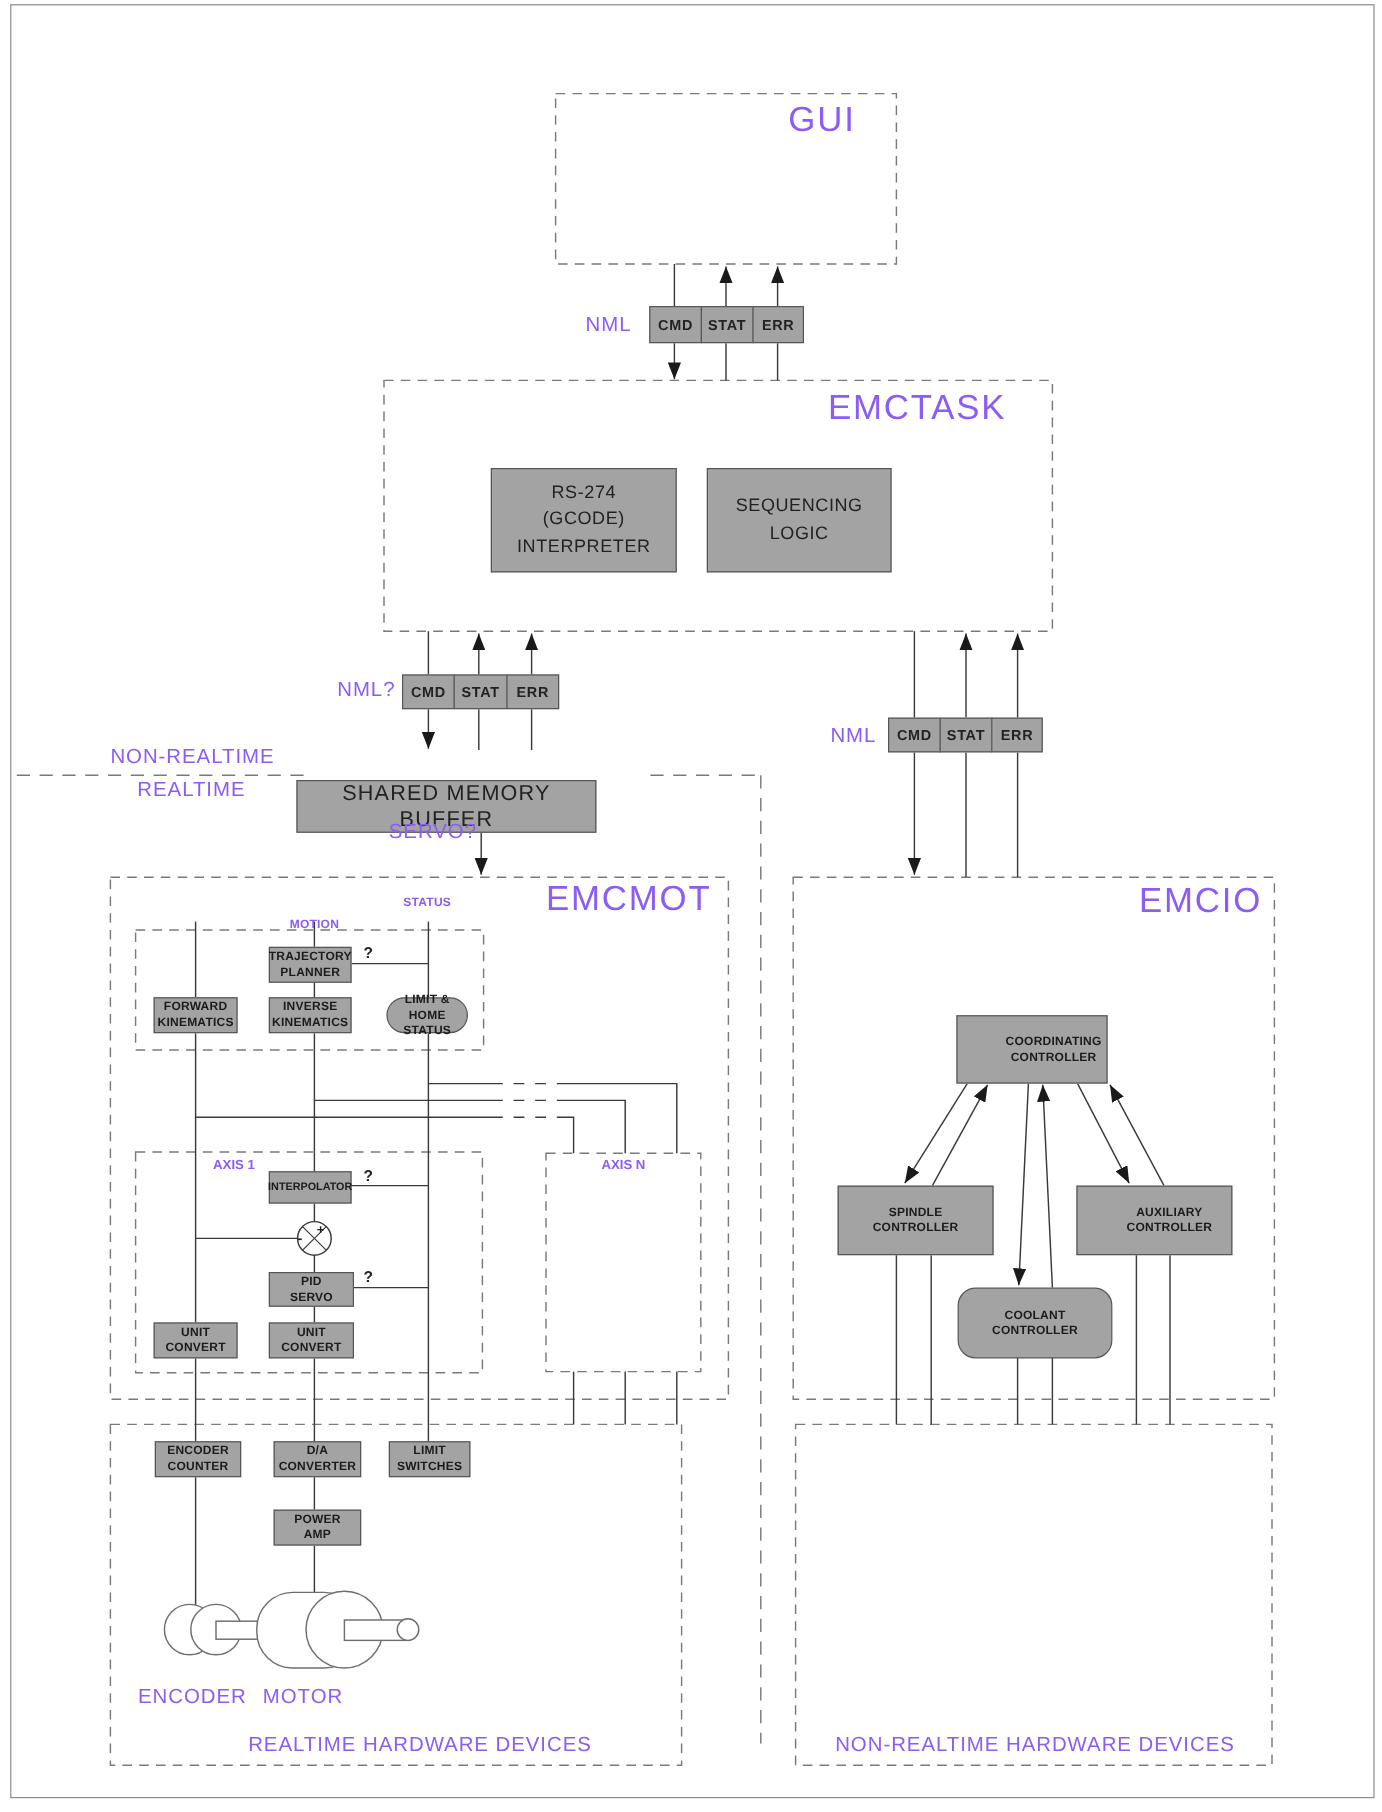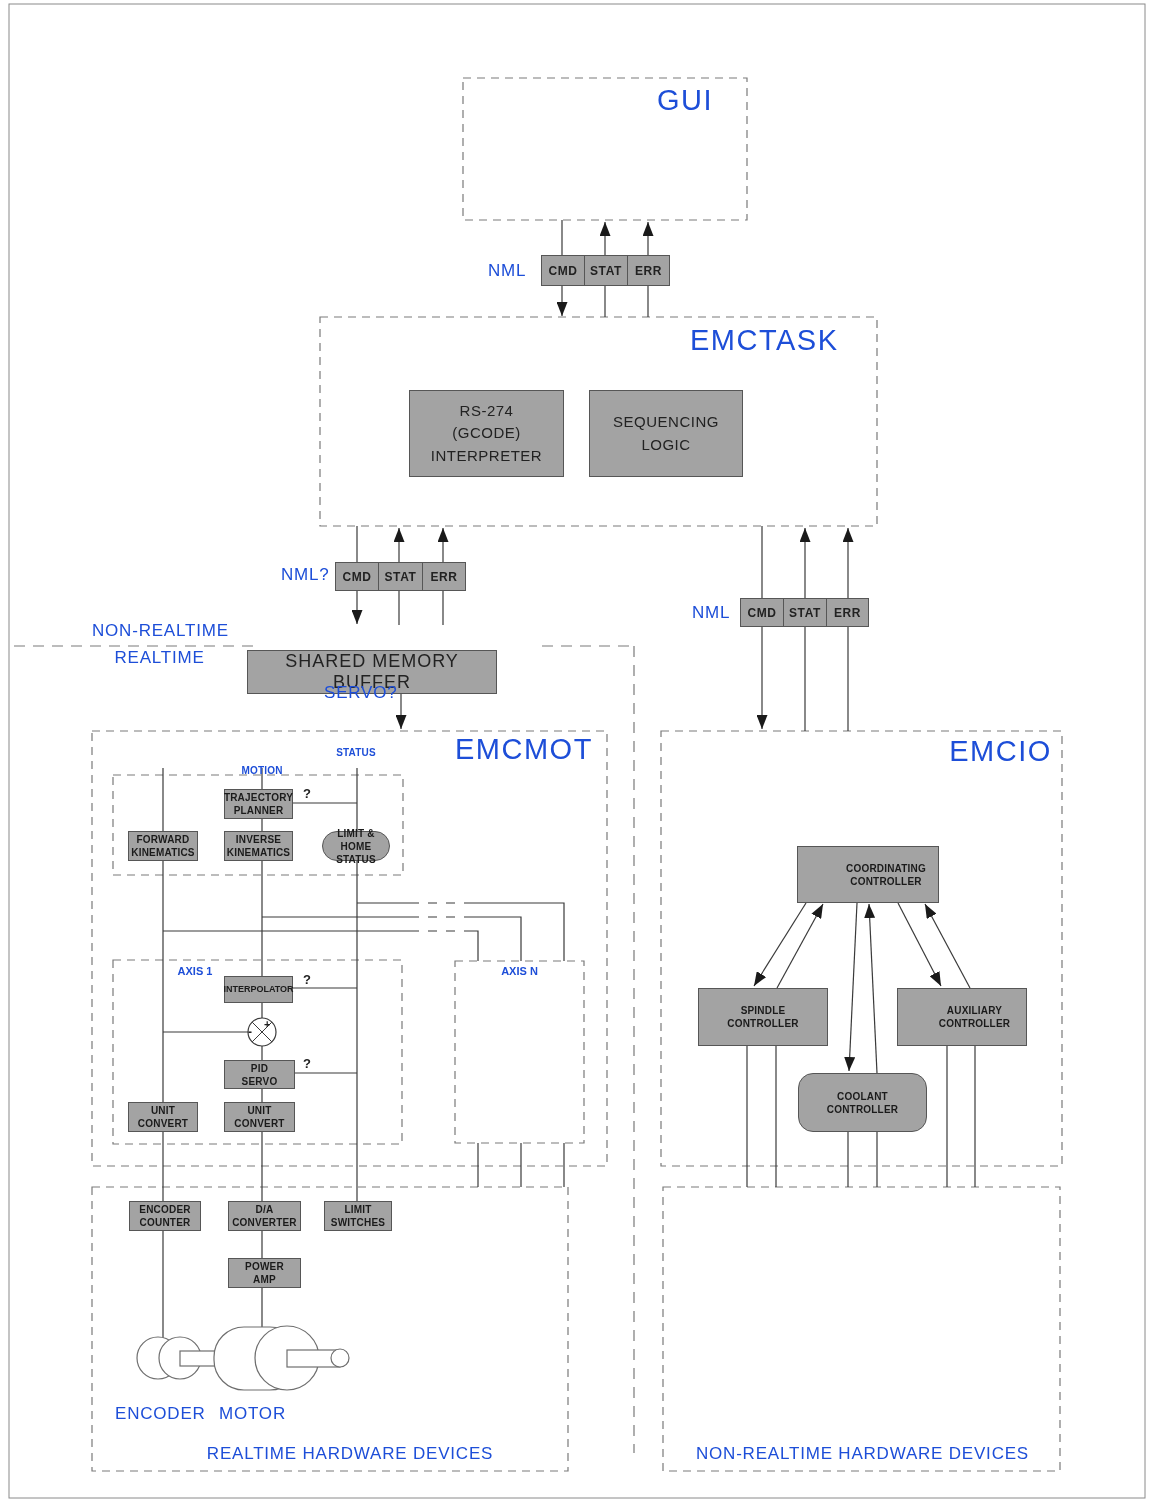--- a/index.html
+++ b/index.html
@@ -6,21 +6,21 @@
   #stage{position:relative;width:1152px;height:1510px;background:#fff;
          font-family:"Liberation Sans", sans-serif;overflow:hidden;}
   .box{position:absolute;background:#a3a3a3;border:1px solid #565656;box-sizing:border-box;
        display:flex;flex-direction:column;justify-content:center;align-items:center;
        text-align:center;color:#1b1b1b;}
   .sm{font-size:10px;font-weight:bold;line-height:1.3;letter-spacing:0.2px;}
   .xs{font-size:9px;font-weight:bold;line-height:1.2;letter-spacing:0;}
   .md{font-size:15px;line-height:1.5;letter-spacing:0.5px;color:#222;}
   .tag{font-size:12px;font-weight:bold;letter-spacing:0.6px;color:#222;}
   .smb-text{font-size:18px;letter-spacing:1px;color:#222;}
-  .lbl{position:absolute;color:#1d4ed8;white-space:pre;}
+  .lbl{position:absolute;color:#8b5cf6;white-space:pre;}
   .big{font-size:29px;letter-spacing:1.5px;text-align:center;}
   .med{font-size:17px;letter-spacing:0.8px;text-align:center;}
   .smlbl{font-size:10px;font-weight:bold;text-align:center;line-height:1.25;letter-spacing:0.2px;}
   .axlbl{font-size:11px;font-weight:bold;text-align:center;}
   .qmark{font-size:13px;font-weight:bold;color:#222;}
   svg{position:absolute;left:0;top:0;pointer-events:none;}
 </style>
 </head>
 <body>
 
@@ -265,21 +265,21 @@
   <div class="box sm" style="left:228px;top:1258px;width:73px;height:30px;">
     <span>POWER</span>
     <span>AMP</span>
   </div>
 
   <div class="lbl med" style="left:115px;top:1404px;width:85px;">ENCODER</div>
   <div class="lbl med" style="left:219px;top:1404px;width:65px;">MOTOR</div>
   <div class="lbl med" style="left:175px;top:1444px;width:350px;">REALTIME HARDWARE DEVICES</div>
   <div class="lbl med" style="left:665px;top:1444px;width:395px;">NON-REALTIME HARDWARE DEVICES</div>
 
-  <div class="box sm" style="left:797px;top:846px;width:142px;height:57px;padding-left:36px;">
+  <div class="box sm" style="left:797px;top:846px;width:126px;height:57px;padding-left:36px;">
     <span>COORDINATING</span>
     <span>CONTROLLER</span>
   </div>
   <div class="box sm" style="left:698px;top:988px;width:130px;height:58px;">
     <span>SPINDLE</span>
     <span>CONTROLLER</span>
   </div>
   <div class="box sm" style="left:897px;top:988px;width:130px;height:58px;padding-left:25px;">
     <span>AUXILIARY</span>
     <span>CONTROLLER</span>

